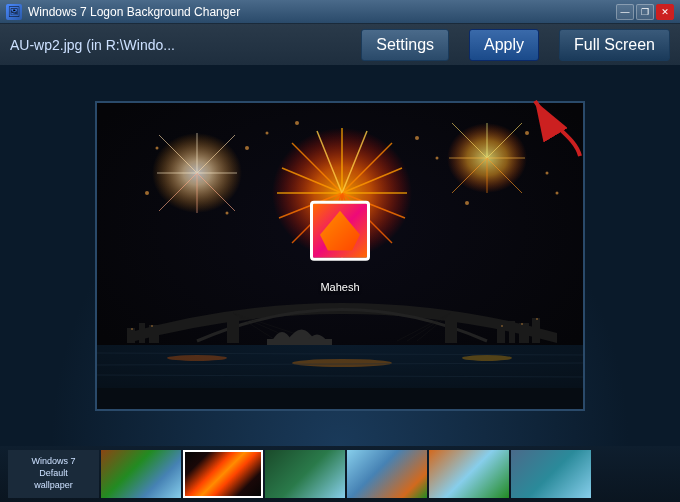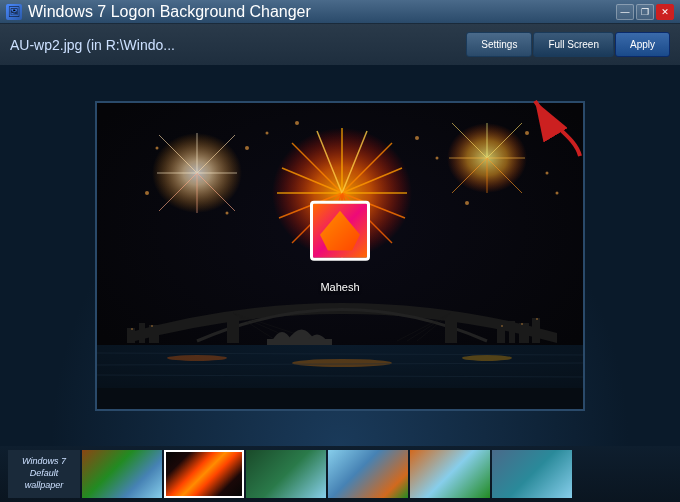--- a/index.html
+++ b/index.html
@@ -27,21 +27,21 @@
       background: linear-gradient(135deg, #4a8aff, #2a5aaa);
       border-radius: 2px;
       flex-shrink: 0;
       display: flex;
       align-items: center;
       justify-content: center;
       font-size: 10px;
     }
     .title-bar-text {
       color: #fff;
-      font-size: 16px;
+      font-size: 12px;
       flex: 1;
     }
     .title-bar-controls {
       display: flex;
       gap: 2px;
     }
     .title-btn {
       width: 18px;
       height: 16px;
       border: 1px solid rgba(255,255,255,0.3);
@@ -56,37 +56,37 @@
     }
     .title-btn.close { background: #cc2020; border-color: #cc2020; }
 
     
     .toolbar {
       background: linear-gradient(to bottom, #2a3a4a, #1e2e3e);
       height: 42px;
       display: flex;
       align-items: center;
       padding: 0 10px;
-      gap: 1px;
+      gap: 20px;
       border-bottom: 1px solid #0a1a2a;
     }
     .toolbar-filename {
       color: #cce0ff;
       font-size: 14px;
       font-weight: 400;
       flex: 1;
       white-space: nowrap;
       overflow: hidden;
       text-overflow: ellipsis;
     }
     .toolbar-btn {
       background: linear-gradient(to bottom, #4a6a8a, #2a4a6a);
       border: 1px solid #1a3a5a;
       color: #fff;
-      font-size: 10px;
+      font-size: 16px;
       padding: 6px 14px;
       cursor: pointer;
       border-radius: 3px;
       white-space: nowrap;
     }
     .toolbar-btn.apply {
       background: linear-gradient(to bottom, #3a6aaa, #1a4a8a);
       border-color: #0a2a6a;
     }
     .toolbar-btn.fullscreen {
@@ -171,22 +171,21 @@
       overflow: hidden;
     }
     .thumb-item {
       height: 48px;
       width: 80px;
       flex-shrink: 0;
       position: relative;
       cursor: pointer;
     }
     .thumb-item.first {
-      width: 72px;
-      font-style: italic;
+      width: 91px;
     }
     .thumb-label {
       position: absolute;
       top: 0;
       left: 0;
       width: 100%;
       height: 100%;
       background: #1a2a3a;
       display: flex;
       align-items: center;
@@ -230,22 +229,22 @@
   <div class="title-bar-controls">
     <div class="title-btn">—</div>
     <div class="title-btn">❐</div>
     <div class="title-btn close">✕</div>
   </div>
 </div>
 
 <div class="toolbar">
   <span class="toolbar-filename">AU-wp2.jpg (in R:\Windo...</span>
   <button class="toolbar-btn">Settings</button>
+  <button class="toolbar-btn apply">Apply</button>
   <button class="toolbar-btn fullscreen">Full Screen</button>
-  <button class="toolbar-btn apply">Apply</button>
 </div>
 
 <div class="main-content">
   <div class="preview-area">
 
     <svg width="490" height="310" viewBox="0 0 490 310" style="position:absolute;top:0;left:0;">
 
       <defs>
         <radialGradient id="sky" cx="50%" cy="40%" r="60%">
           <stop offset="0%" stop-color="#0a0a15"></stop>

